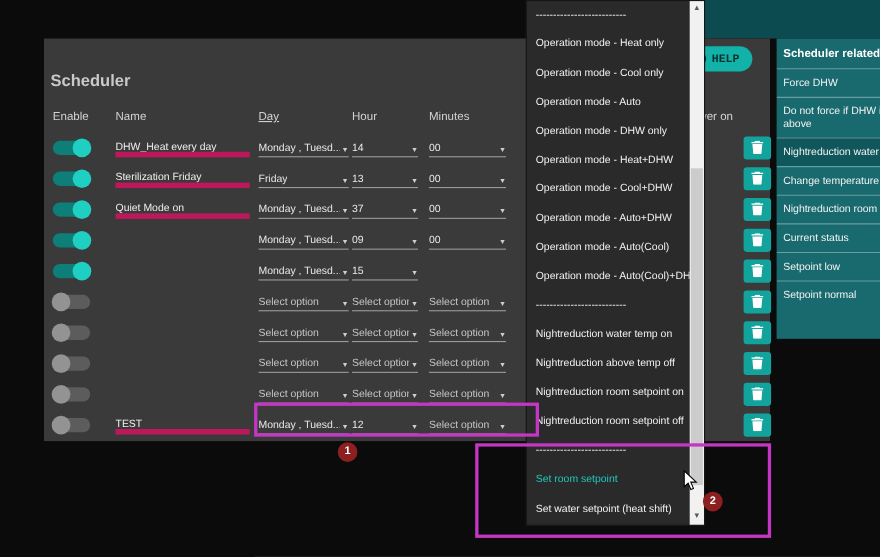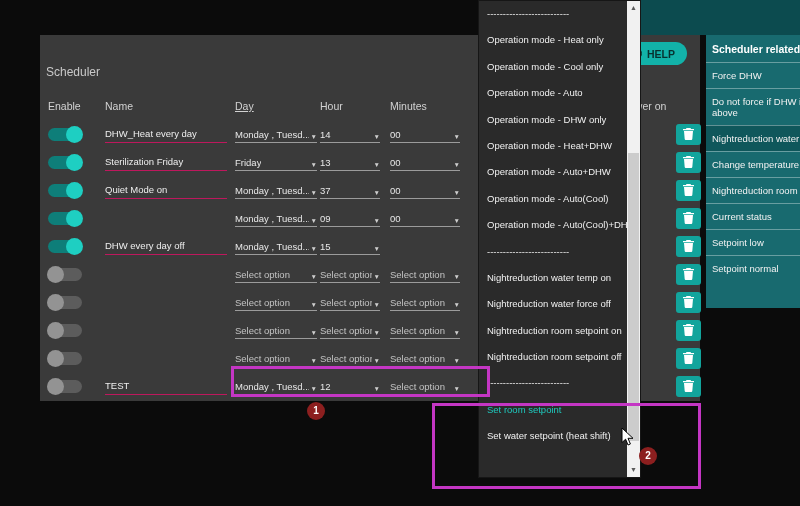--- a/index.html
+++ b/index.html
@@ -4,42 +4,42 @@
 <style>
   *{margin:0;padding:0;box-sizing:border-box;}
   html,body{width:800px;height:506px;}
   body{background:#0b0b0b;font-family:"Liberation Sans",sans-serif;position:relative;overflow:hidden;color:#ddd;}
   .app{position:absolute;inset:0;overflow:hidden;}
 
   .top-accent{position:absolute;left:640px;top:0;width:160px;height:35px;background:#0c4b4f;}
 
   
   .panel{position:absolute;left:40px;top:35px;width:660px;height:366px;background:#3a3a3a;z-index:1;}
-  .panel-title{position:absolute;left:6px;top:30px;font-size:12px;color:#c9c9c9;}
-  .help-btn{position:absolute;left:577px;top:7px;height:23px;display:flex;align-items:center;gap:5px;padding:0 12px;border:none;border-radius:12px;background:#12b2a9;color:#07312f;font-weight:bold;font-size:10.5px;font-family:Liberation Sans, sans-serif;cursor:pointer;}
+  .panel-title{position:absolute;left:6px;top:30px;font-size:15px;color:#c9c9c9;font-weight:bold;}
+  .help-btn{position:absolute;left:577px;top:7px;height:23px;display:flex;align-items:center;gap:5px;padding:0 12px;border:none;border-radius:12px;background:#12b2a9;color:#07312f;font-weight:bold;font-size:10.5px;font-family:Liberation Mono, monospace;cursor:pointer;}
   .help-ico{width:13px;height:13px;border:1.5px solid #07312f;border-radius:50%;font-size:9px;line-height:10px;text-align:center;font-weight:bold;}
   .col-headers span{position:absolute;top:65px;font-size:10.5px;color:#d2d2d2;white-space:nowrap;}
   .ch-enable{left:8px;} .ch-name{left:65px;} .ch-day{left:195px;text-decoration:underline;} .ch-hour{left:280px;} .ch-minutes{left:350px;} .ch-power{left:582px;}
 
   .rows{position:absolute;left:0;top:85px;width:100%;}
   .row{position:relative;height:28px;}
   .cell{position:absolute;top:0;height:28px;display:flex;align-items:center;}
   .c-enable{left:8px;}
   .c-name{left:65px;width:122px;}
   .c-day{left:195px;width:82px;}
   .c-hour{left:280px;width:60px;}
   .c-min{left:350px;width:70px;}
   .c-trash{left:636px;}
 
   .toggle{width:34px;height:13px;border-radius:7px;position:relative;cursor:pointer;}
   .toggle .knob{position:absolute;width:17px;height:17px;border-radius:50%;top:-2px;}
   .toggle.on{background:#0e7e79;} .toggle.on .knob{right:-1px;background:#1ecfc2;}
   .toggle.off{background:#5c5c5c;} .toggle.off .knob{left:-1px;background:#939393;}
 
-  .name-input{width:100%;font-size:9.5px;color:#eee;border-bottom:1px solid #be185d;height:17px;line-height:16px;white-space:nowrap;overflow:hidden;}
+  .name-input{width:100%;font-size:9.5px;color:#eee;border-bottom:5px solid #be185d;height:17px;line-height:16px;white-space:nowrap;overflow:hidden;}
   .name-input.empty{border-bottom-color:transparent;}
 
   .select{width:100%;display:flex;align-items:flex-end;justify-content:space-between;font-size:9.5px;color:#e8e8e8;border-bottom:1px solid #9b9b9b;height:17px;padding-bottom:2px;cursor:pointer;}
   .select .sel-label{white-space:nowrap;overflow:hidden;}
   .select .caret{font-size:6.5px;color:#cfcfcf;margin-left:2px;flex:none;}
   .select.placeholder .sel-label{color:#c4c4c4;}
 
   .trash-btn{width:25px;height:21px;border:none;border-radius:3px;background:#12a49c;display:flex;align-items:center;justify-content:center;cursor:pointer;}
 
   
@@ -231,23 +231,20 @@
       </button>
     </div>
   </div>
 
   <div class="row">
     <div class="cell c-enable">
       <div class="toggle on">
               <div class="knob"></div>
             </div>
     </div>
-    <div class="cell c-name">
-      <div class="name-input">DHW every day off</div>
-    </div>
     <div class="cell c-day">
       <div class="select sel-day">
         <span class="sel-label">Monday , Tuesd...</span>
         <span class="caret">▼</span>
       </div>
     </div>
     <div class="cell c-hour">
       <div class="select sel-hour">
         <span class="sel-label">15</span>
         <span class="caret">▼</span>
@@ -472,32 +469,33 @@
   <div class="dd-item">Operation mode - Heat only</div>
 
   <div class="dd-item">Operation mode - Cool only</div>
 
   <div class="dd-item">Operation mode - Auto</div>
 
   <div class="dd-item">Operation mode - DHW only</div>
 
   <div class="dd-item">Operation mode - Heat+DHW</div>
 
+  <div class="dd-item">Operation mode - Cool+DHW</div>
 
   <div class="dd-item">Operation mode - Auto+DHW</div>
 
   <div class="dd-item">Operation mode - Auto(Cool)</div>
 
   <div class="dd-item">Operation mode - Auto(Cool)+DHW</div>
 
   <div class="dd-item">--------------------------</div>
 
   <div class="dd-item">Nightreduction water temp on</div>
 
-  <div class="dd-item">Nightreduction water force off</div>
+  <div class="dd-item">Nightreduction above temp off</div>
 
   <div class="dd-item">Nightreduction room setpoint on</div>
 
   <div class="dd-item">Nightreduction room setpoint off</div>
 
   <div class="dd-item">--------------------------</div>
 
   <div class="dd-item accent">Set room setpoint</div>
 
   <div class="dd-item">Set water setpoint (heat shift)</div>

